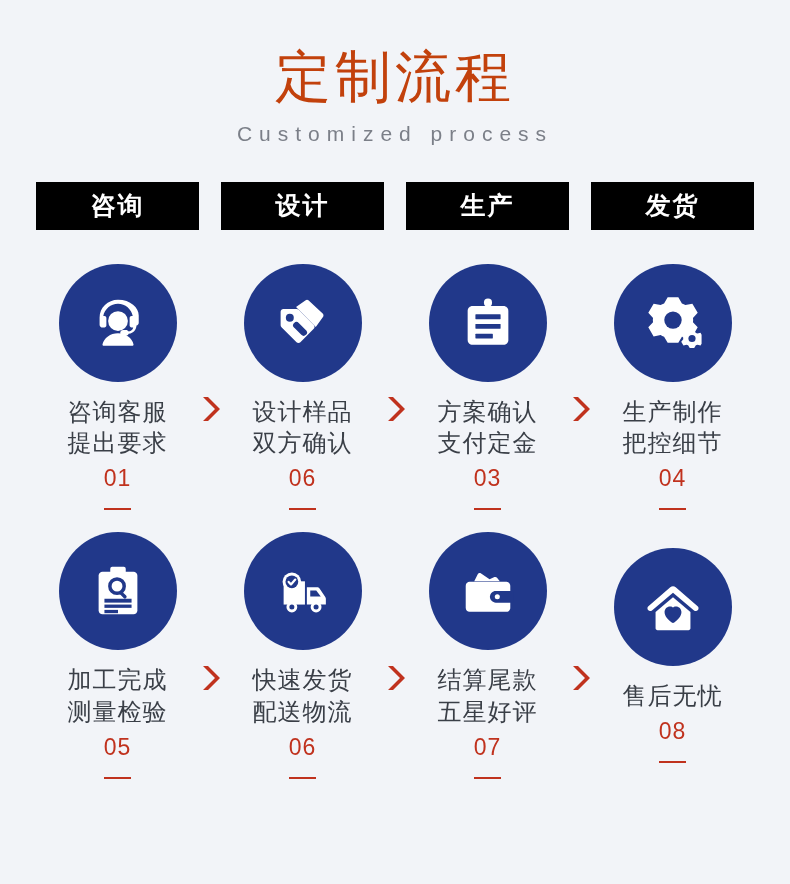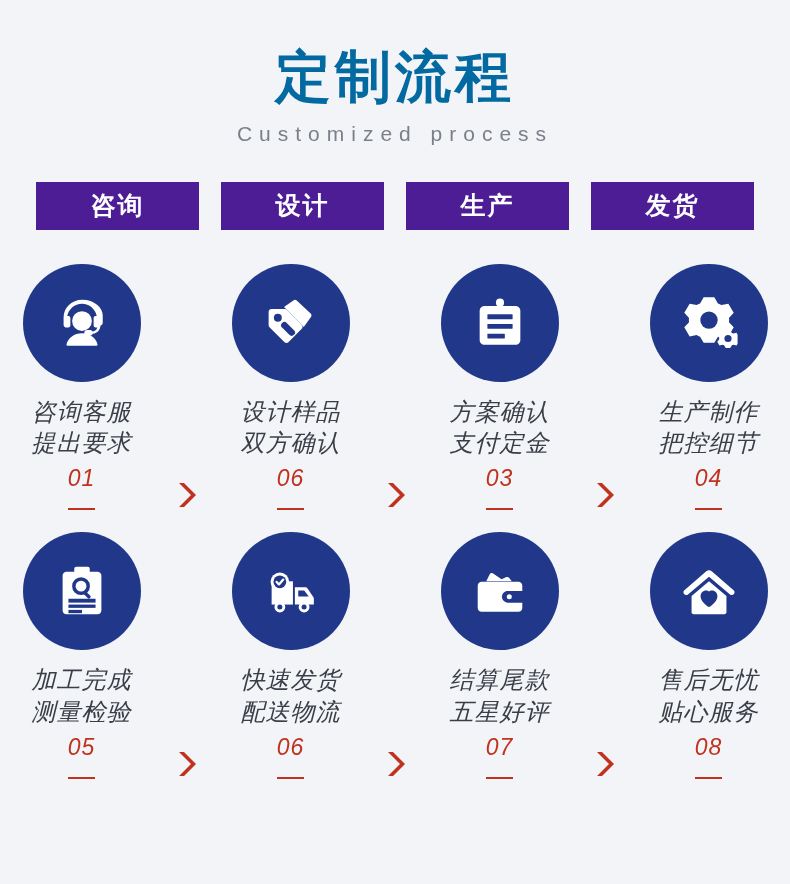--- a/index.html
+++ b/index.html
@@ -20,22 +20,22 @@
     background: #f2f4f8;
   }
 
   
   .heading {
     padding-top: 46px;
     text-align: center;
   }
   .title {
     font-size: 56px;
-    font-weight: bold;
-    color: #0369a1;
+    font-weight: normal;
+    color: #c2410c;
     letter-spacing: 4px;
     line-height: 1.1;
     margin: 0;
   }
   .subtitle {
     margin: 14px 0 0 0;
     font-size: 21px;
     color: #7b7f88;
     letter-spacing: 7px;
     font-weight: normal;
@@ -44,40 +44,39 @@
   
   .tabs {
     display: flex;
     justify-content: center;
     gap: 22px;
     margin-top: 36px;
   }
   .tab {
     width: 163px;
     height: 48px;
-    background: #4c1d95;
+    background: #000000;
     color: #ffffff;
     font-size: 25px;
     font-weight: bold;
     letter-spacing: 2px;
     display: flex;
     align-items: center;
     justify-content: center;
   }
 
   
   .rows {
     margin-top: 34px;
   }
   .row {
     display: flex;
     justify-content: center;
-    align-items: flex-end;
-    gap: 12px;
-    font-style: italic;
+    align-items: center;
+    gap: 0;
   }
   .row + .row {
     margin-top: 22px;
   }
   .step {
     width: 163px;
     text-align: center;
   }
   .circle {
     width: 118px;
@@ -332,21 +331,20 @@
           <svg viewBox="0 0 64 64" aria-hidden="true">
             <g fill="#ffffff">
               <path d="M32 10.5c-1 0-2 0.4-2.8 1.1L6.6 31.2c-1.2 1-1.3 2.8-0.3 4 1 1.2 2.8 1.3 4 0.3L32 17.2l21.7 18.3c1.2 1 3 0.9 4-0.3 1-1.2 0.9-3-0.3-4L34.8 11.6c-0.8-0.7-1.8-1.1-2.8-1.1z"></path>
               <path d="M32 22 14 37.2V54c0 1.1 0.9 2 2 2h32c1.1 0 2-0.9 2-2V37.2z"></path>
             </g>
             <path d="M32 48.6c-0.5 0-0.9-0.2-1.3-0.5-4.4-3.7-7.4-6.7-7.4-10.9 0-3.3 2.5-5.8 5.6-5.8 1.6 0 2.6 0.6 3.1 1.1 0.5-0.5 1.5-1.1 3.1-1.1 3.1 0 5.6 2.5 5.6 5.8 0 4.2-3 7.2-7.4 10.9-0.4 0.3-0.8 0.5-1.3 0.5z" fill="#21388a"></path>
           </svg>
         </div>
         <div class="step-lines">
           <div>售后无忧</div>
-          <div>贴心服务</div>
         </div>
         <div class="step-num">08</div>
       </div>
 
     </div>
 
   </div>
 </div>
 
 </body></html>

